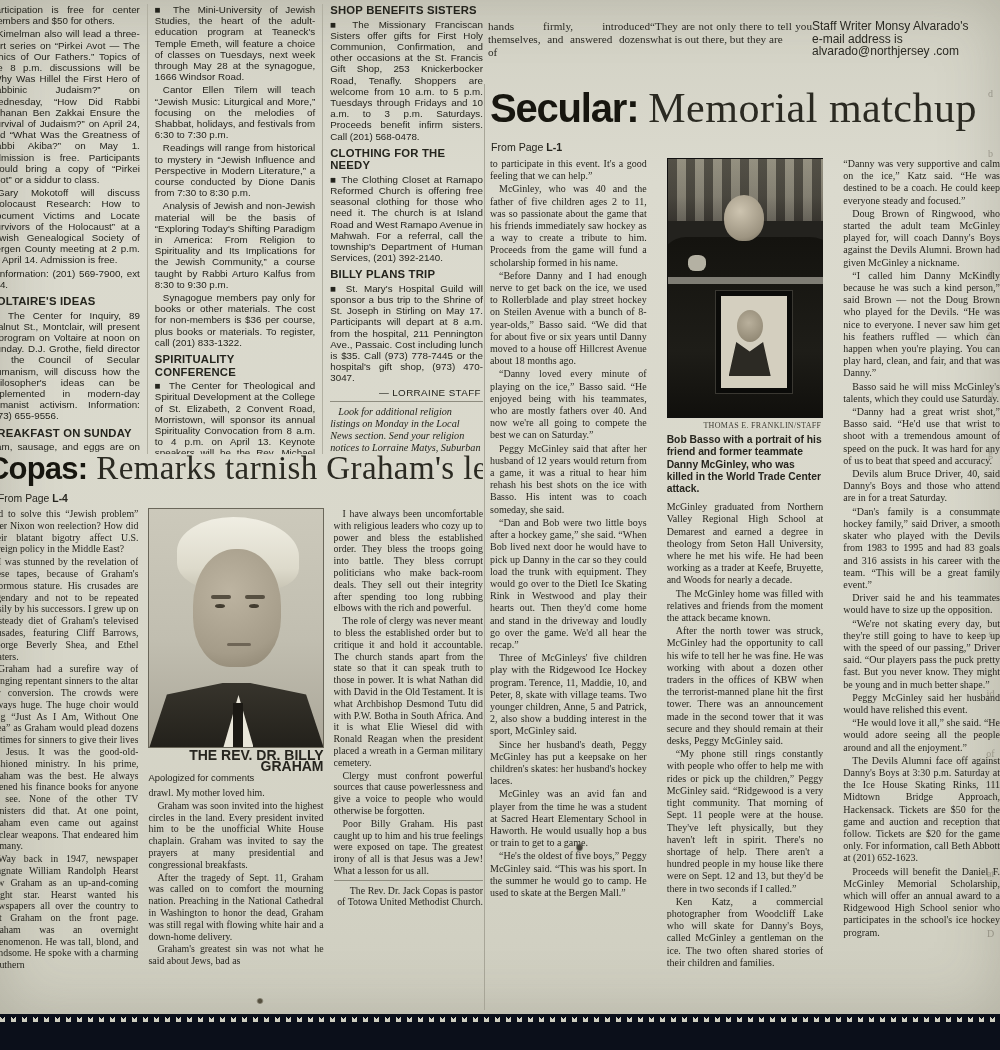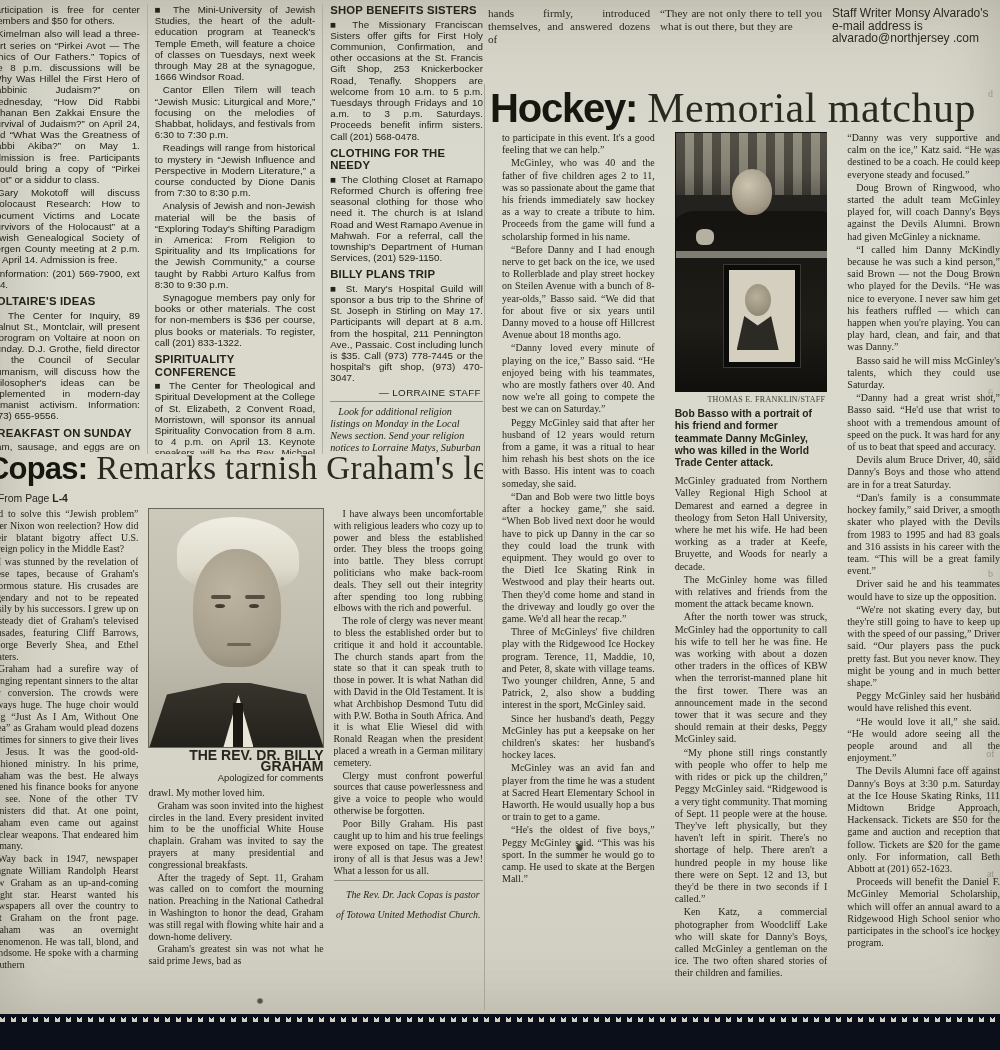--- a/index.html
+++ b/index.html
@@ -20,31 +20,31 @@
   .rcol p.bullet,.rcol p.noindent{text-indent:0;}
   .rcol1{width:158px;margin-left:-11px;padding-right:7px;border-right:1px solid #b1afa1;}
   .rcol2{width:168px;padding:0 7px;border-right:1px solid #b1afa1;}
   .rcol3{width:160px;padding-left:7px;}
   .brief-head{font-weight:bold;font-size:11.3px;line-height:12.5px;margin:5px 0 2px;letter-spacing:.2px;text-align:left;}
   .brief-head.first{margin-top:0;}
   .byline{text-align:right;font-size:9.8px;letter-spacing:.4px;margin:3px 2px 3px 0;}
   .rule{height:1px;background:#8e8c7f;border:0;margin:3px 0 4px;}
   .ed-note{font-style:italic;font-family:"Liberation Serif",serif;font-size:10.2px;line-height:12px;text-align:left;}
   
-  .topright{position:absolute;left:488px;top:7px;width:506px;height:74px;display:flex;gap:10px;overflow:hidden;color:#2a2922;}
+  .topright{position:absolute;left:488px;top:20px;width:506px;height:74px;display:flex;overflow:hidden;color:#2a2922;}
   .tcol{width:162px;font-family:"Liberation Serif",serif;font-size:11.2px;line-height:13px;text-align:justify;}
   .tcol.creditcol{font-family:"Liberation Sans",sans-serif;font-size:12px;line-height:12.6px;text-align:left;}
   
   .hockey{position:absolute;left:488px;top:80px;width:512px;height:934px;overflow:hidden;color:#26251e;}
   .hockey .headrow{margin:4px 0 0 2px;white-space:nowrap;}
   .kicker-h{font-weight:bold;font-size:40px;letter-spacing:-1.2px;color:#17160f;font-family:"Liberation Sans",sans-serif;}
   .serif-h{font-family:"Liberation Serif",serif;font-weight:400;font-size:42px;letter-spacing:.5px;color:#2b2a22;margin-left:10px;}
   .fromline{font-size:10.6px;margin:9px 0 5px 3px;}
   .fromline b{font-weight:bold;}
-  .hcols{display:flex;gap:20px;margin-left:14px;height:854px;overflow:hidden;}
+  .hcols{display:flex;gap:20px;margin-left:2px;height:854px;overflow:hidden;}
   .hcol{width:164px;font-family:"Liberation Serif",serif;font-size:10px;line-height:12.2px;text-align:justify;overflow:hidden;}
   .hcol p{margin:0 0 1px;text-indent:9px;}
   .hcol p.noindent{text-indent:0;}
   
   .photo-hockey{position:relative;width:162px;height:258px;border:1px solid #101010;background:#23221e;overflow:hidden;margin-bottom:2px;}
   .ph-crowd{position:absolute;left:0;top:0;right:0;height:62px;
     background:linear-gradient(180deg,#94907f 0%,#7d796c 60%,#55524a 100%);}
   .ph-crowd::after{content:"";position:absolute;inset:0;
     background:repeating-linear-gradient(90deg,rgba(30,28,24,.55) 0 9px,rgba(150,146,132,.25) 9px 18px);}
   .ph-head{position:absolute;left:56px;top:36px;width:40px;height:46px;border-radius:50% 50% 46% 46%;
@@ -86,22 +86,22 @@
   .gr-brow-r{position:absolute;left:96px;top:86px;width:20px;height:4px;background:#564f41;border-radius:2px;}
   .gr-eye-l{position:absolute;left:66px;top:95px;width:10px;height:4px;background:#423c30;border-radius:50%;}
   .gr-eye-r{position:absolute;left:100px;top:95px;width:10px;height:4px;background:#423c30;border-radius:50%;}
   .gr-mouth{position:absolute;left:78px;top:134px;width:24px;height:3px;background:#6e6556;border-radius:2px;}
   .gr-suit{position:absolute;left:0;bottom:0;width:174px;height:64px;
     background:linear-gradient(180deg,#37342c,#23211b);clip-path:polygon(0 100%,10% 18%,42% 0,58% 0,90% 18%,100% 100%);}
   .gr-shirt{position:absolute;left:74px;bottom:0;width:30px;height:52px;background:#e9e6d9;
     clip-path:polygon(50% 0,0 100%,100% 100%);}
   .gr-tie{position:absolute;left:84px;bottom:0;width:10px;height:44px;background:#1b1914;}
   .gcap-title{font-weight:bold;font-size:14px;line-height:11px;font-family:"Liberation Sans",sans-serif;text-align:right;}
-  .gcap-sub{font-size:9.4px;line-height:11px;font-family:"Liberation Sans",sans-serif;margin-bottom:4px;text-align:right;}
-  .tagline{font-style:italic;font-size:9.9px;line-height:20px;text-align:center;}
+  .gcap-sub{font-size:9.4px;line-height:11px;font-family:"Liberation Sans",sans-serif;margin-bottom:4px;text-align:left;}
+  .tagline{font-size:9.9px;line-height:11px;text-align:right;}
   
   .vrule-center{position:absolute;left:484px;top:84px;width:1px;height:926px;background:#a7a597;}
   .bleed{position:absolute;right:1px;top:64px;width:17px;height:920px;
     font-family:"Liberation Serif",serif;font-size:10px;line-height:60px;
     color:rgba(72,66,52,.38);text-align:center;white-space:pre-line;}
   .smudge1{position:absolute;left:576px;top:843px;width:7px;height:9px;border-radius:50%;
     background:radial-gradient(circle,#4a463c 0 40%,rgba(74,70,60,0) 75%);}
   .smudge2{position:absolute;left:256px;top:998px;width:8px;height:6px;border-radius:50%;
     background:radial-gradient(circle,#55503f 0 35%,rgba(85,80,63,0) 75%);}
   .bottom-band{position:absolute;left:0;top:1014px;width:1000px;height:36px;background:#0b0f1a;}
@@ -132,38 +132,42 @@
       <p>Readings will range from historical to mystery in “Jewish Influence and Perspective in Modern Literature,” a course conducted by Dione Danis from 7:30 to 8:30 p.m.</p>
       <p>Analysis of Jewish and non-Jewish material will be the basis of “Exploring Today's Shifting Paradigm in America: From Religion to Spirituality and Its Implications for the Jewish Community,” a course taught by Rabbi Arturo Kalfus from 8:30 to 9:30 p.m.</p>
       <p>Synagogue members pay only for books or other materials. The cost for non-members is $36 per course, plus books or materials. To register, call (201) 833-1322.</p>
       <div class="brief-head">SPIRITUALITY CONFERENCE</div>
       <p class="bullet">■ The Center for Theological and Spiritual Development at the College of St. Elizabeth, 2 Convent Road, Morristown, will sponsor its annual Spirituality Convocation from 8 a.m. to 4 p.m. on April 13. Keynote speakers will be the Rev. Michael Himes, theology professor at Boston College, and Sister Anne Bryan Smollin, executive director of Counseling for Laity in Albany, N.Y. Inspirational music by Katy Feeney is planned.</p>
     </div>
     <div class="rcol rcol3">
       <div class="brief-head first">SHOP BENEFITS SISTERS</div>
       <p class="bullet">■ The Missionary Franciscan Sisters offer gifts for First Holy Communion, Confirmation, and other occasions at the St. Francis Gift Shop, 253 Knickerbocker Road, Tenafly. Shoppers are welcome from 10 a.m. to 5 p.m. Tuesdays through Fridays and 10 a.m. to 3 p.m. Saturdays. Proceeds benefit infirm sisters. Call (201) 568-0478.</p>
       <div class="brief-head">CLOTHING FOR THE NEEDY</div>
-      <p class="bullet">■ The Clothing Closet at Ramapo Reformed Church is offering free seasonal clothing for those who need it. The church is at Island Road and West Ramapo Avenue in Mahwah. For a referral, call the township's Department of Human Services, (201) 529-1150.</p>
+      <p class="bullet">■ The Clothing Closet at Ramapo Reformed Church is offering free seasonal clothing for those who need it. The church is at Island Road and West Ramapo Avenue in Mahwah. For a referral, call the township's Department of Human Services, (201) 392-2140.</p>
       <div class="brief-head">BILLY PLANS TRIP</div>
       <p class="bullet">■ St. Mary's Hospital Guild will sponsor a bus trip to the Shrine of St. Joseph in Stirling on May 17. Participants will depart at 8 a.m. from the hospital, 211 Pennington Ave., Passaic. Cost including lunch is $35. Call (973) 778-7445 or the hospital's gift shop, (973) 470-3047.</p>
       <div class="byline">— LORRAINE STAFF</div>
       <hr class="rule">
       <p class="ed-note">Look for additional religion listings on Monday in the Local News section. Send your religion notices to Lorraine Matys, Suburban Editor, at events@northjersey.com. Items also may be mailed to Matys at The Record, 150 River St., Hackensack, N.J. 07601, or faxed to (201) 646-4135.</p>
     </div>
   </section>
 
   <section class="topright">
     <div class="tcol">hands firmly, introduced themselves, and answered dozens of</div>
     <div class="tcol">“They are not only there to tell you what is out there, but they are</div>
     <div class="tcol creditcol">Staff Writer Monsy Alvarado's e-mail address is alvarado@northjersey .com</div>
   </section>
 
   <section class="hockey">
     <div class="headrow">
-      <span class="kicker-h">Hockey:</span><span class="serif-h">Memorial matchup</span>
+      <span class="kicker-h">Secular:</span><span class="serif-h">Memorial matchup</span>
+    </div>
+    <div class="fromline">
+      <span>From Page</span>
+      <b>L-1</b>
     </div>
     <div class="hcols">
       <div class="hcol">
         <p class="noindent">to participate in this event. It's a good feeling that we can help.”</p>
         <p>McGinley, who was 40 and the father of five children ages 2 to 11, was so passionate about the game that his friends immediately saw hockey as a way to create a tribute to him. Proceeds from the game will fund a scholarship formed in his name.</p>
         <p>“Before Danny and I had enough nerve to get back on the ice, we used to Rollerblade and play street hockey on Steilen Avenue with a bunch of 8-year-olds,” Basso said. “We did that for about five or six years until Danny moved to a house off Hillcrest Avenue about 18 months ago.</p>
         <p>“Danny loved every minute of playing on the ice,” Basso said. “He enjoyed being with his teammates, who are mostly fathers over 40. And now we're all going to compete the best we can on Saturday.”</p>
         <p>Peggy McGinley said that after her husband of 12 years would return from a game, it was a ritual to hear him rehash his best shots on the ice with Basso. His intent was to coach someday, she said.</p>
         <p>“Dan and Bob were two little boys after a hockey game,” she said. “When Bob lived next door he would have to pick up Danny in the car so they could load the trunk with equipment. They would go over to the Dietl Ice Skating Rink in Westwood and play their hearts out. Then they'd come home and stand in the driveway and loudly go over the game. We'd all hear the recap.”</p>
         <p>Three of McGinleys' five children play with the Ridgewood Ice Hockey program. Terence, 11, Maddie, 10, and Peter, 8, skate with village teams. Two younger children, Anne, 5 and Patrick, 2, also show a budding interest in the sport, McGinley said.</p>
@@ -235,21 +239,21 @@
           <div class="gr-mouth"></div>
           <div class="gr-suit"></div>
           <div class="gr-shirt"></div>
           <div class="gr-tie"></div>
         </div>
         <div class="gcap-title">THE REV. DR. BILLY GRAHAM</div>
         <div class="gcap-sub">Apologized for comments</div>
         <p class="noindent">drawl. My mother loved him.</p>
         <p>Graham was soon invited into the highest circles in the land. Every president invited him to be the unofficial White House chaplain. Graham was invited to say the prayers at many presidential and congressional breakfasts.</p>
         <p>After the tragedy of Sept. 11, Graham was called on to comfort the mourning nation. Preaching in the National Cathedral in Washington to honor the dead, Graham was still regal with flowing white hair and a down-home delivery.</p>
-        <p>Graham's greatest sin was not what he said prime Jews, bad as</p>
+        <p>Graham's greatest sin was not what he said about Jews, bad as</p>
       </div>
       <div class="gcol gcol3">
         <p>I have always been uncomfortable with religious leaders who cozy up to power and bless the established order. They bless the troops going into battle. They bless corrupt politicians who make back-room deals. They sell out their integrity after spending too long rubbing elbows with the rich and powerful.</p>
         <p>The role of clergy was never meant to bless the established order but to critique it and hold it accountable. The church stands apart from the state so that it can speak truth to those in power. It is what Nathan did with David in the Old Testament. It is what Archbishop Desmond Tutu did with P.W. Botha in South Africa. And it is what Elie Wiesel did with Ronald Reagan when the president placed a wreath in a German military cemetery.</p>
         <p>Clergy must confront powerful sources that cause powerlessness and give a voice to people who would otherwise be forgotten.</p>
         <p>Poor Billy Graham. His past caught up to him and his true feelings were exposed on tape. The greatest irony of all is that Jesus was a Jew! What a lesson for us all.</p>
         <hr class="rule">
         <p class="tagline">The Rev. Dr. Jack Copas is pastor of Totowa United Methodist Church.</p>
       </div>
     </div>

